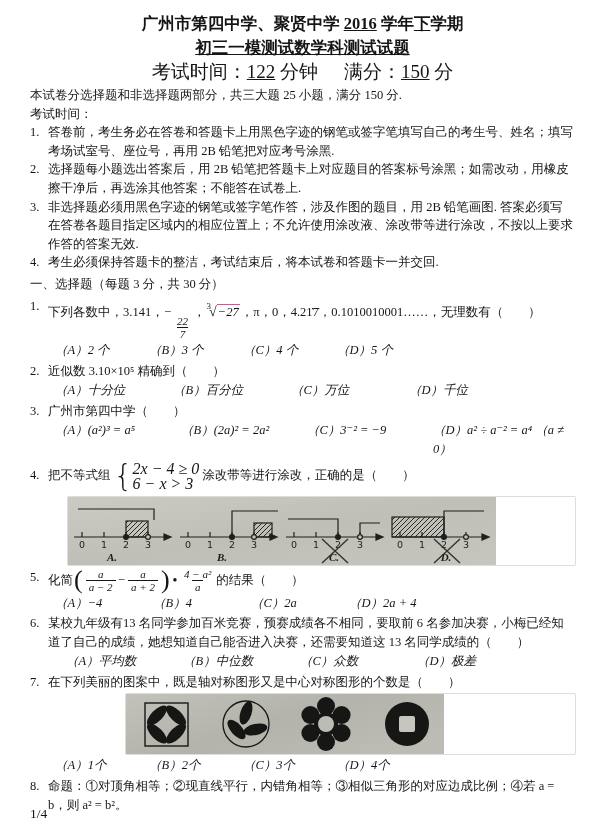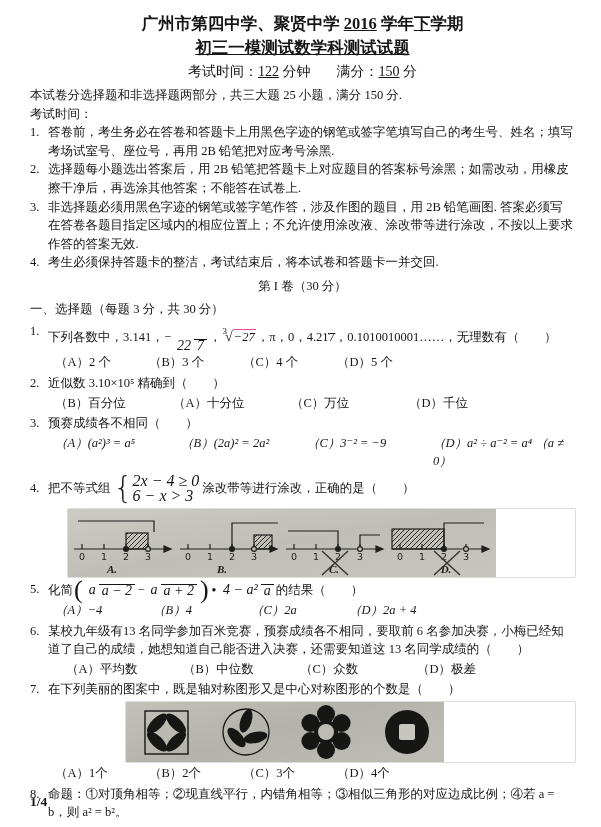--- a/index.html
+++ b/index.html
@@ -3,42 +3,42 @@
 <meta charset="utf-8">
 <style>
   html,body{margin:0;padding:0;background:#ffffff;}
   body{width:601px;height:827px;overflow:hidden;}
   .page{position:relative;width:601px;height:824px;box-sizing:border-box;
         padding:12px 26px 0 30px;color:#151515;
         font-family:"Liberation Serif","DejaVu Serif",serif;
         font-size:12.5px;line-height:18.6px;}
   .title1,.title2{text-align:center;font-weight:bold;font-size:16.5px;line-height:24px;}
   .ul{text-decoration:underline;}
-  .meta{text-align:center;font-size:14px;margin-top:2px;line-height:19px;}
+  .meta{text-align:center;font-size:19px;margin-top:2px;line-height:19px;}
   .msp{display:inline-block;width:26px;}
   .intro{margin-top:5px;}
   .nitem{display:flex;}
   .nnum{flex:0 0 18px;}
   .ntext{flex:1;}
   .section{text-align:center;margin-top:4px;line-height:21px;}
   .subsection{margin-top:2px;line-height:21px;}
   .q{display:flex;margin-top:2px;}
   .qnum{flex:0 0 18px;}
   .qbody{flex:1;}
   .mt{font-style:italic;}
-  .opts{display:flex;padding-left:25px;margin-top:1px;}
+  .opts{display:flex;padding-left:25px;margin-top:1px;font-style:italic;}
   .opts span{min-width:94px;}
   .opts.o2 span{min-width:118px;}
   .opts.o3 span{min-width:126px;}
   .opts.o5 span{min-width:98px;}
   .opts.o6 span{min-width:106px;margin-left:11px;}
   .opts span:last-child{min-width:0;}
   
-  .frac{display:inline-flex;flex-direction:row;align-items:center;
-        vertical-align:-9px;line-height:12px;font-size:14px;font-style:italic;margin:0 2px;}
+  .frac{display:inline-flex;flex-direction:column;align-items:center;
+        vertical-align:-9px;line-height:12px;font-size:11px;font-style:italic;margin:0 2px;}
   .fn{padding:0 3px;}
   .fd{border-top:1px solid #151515;padding:0 3px;}
   
   .rad{white-space:nowrap;margin:0 1px;}
   .radix{font-size:9px;vertical-align:7px;margin-right:-2px;}
   .radsign{font-size:14px;}
   .radbody{border-top:1px solid #ec4899;padding:0 1px;font-style:italic;}
   
   .q4line{align-items:center;}
   .q4line .qbody{display:flex;align-items:center;flex-wrap:nowrap;}
@@ -50,21 +50,21 @@
   .q5line .qbody{display:flex;align-items:center;flex-wrap:nowrap;}
   .bigp{font-size:26px;font-weight:300;line-height:20px;margin:0 1px;}
   .mdot{font-weight:bold;margin:0 2px;}
   
   .photo{border-radius:1px;box-shadow:0 0 0 1px rgba(120,120,115,.25);}
   .fig4{margin:6px 0 3px 38px;}
   .fig7{margin:3px 0 2px 96px;}
   .fig4 svg,.fig7 svg{display:block;}
   .tick{font:9.5px "DejaVu Sans",sans-serif;fill:#222;}
   .plabel{font:bold italic 11px "Liberation Serif",serif;fill:#1a1a1a;}
-  .footer{position:absolute;left:30px;bottom:12px;font-weight:bold;font-size:13.5px;}
+  .footer{position:absolute;left:30px;bottom:0;font-weight:normal;font-size:13.5px;}
 </style>
 </head>
 <body>
 
 <div class="page">
 
   <div class="title1"><span>广州市第四中学、聚贤中学 </span><span class="ul">2016</span><span> 学年</span><span class="ul">下</span><span>学期</span></div>
 
   <div class="title2 ul">初三一模测试数学科测试试题</div>
 
@@ -84,21 +84,20 @@
     </div>
   <div class="nitem">
       <span class="nnum">3.</span>
       <span class="ntext">非选择题必须用黑色字迹的钢笔或签字笔作答，涉及作图的题目，用 2B 铅笔画图. 答案必须写在答卷各题目指定区域内的相应位置上；不允许使用涂改液、涂改带等进行涂改，不按以上要求作答的答案无效.</span>
     </div>
   <div class="nitem">
       <span class="nnum">4.</span>
       <span class="ntext">考生必须保持答题卡的整洁，考试结束后，将本试卷和答题卡一并交回.</span>
     </div>
 
-  <div class="section">第 I 卷（30 分）</div>
   <div class="subsection">一、选择题（每题 3 分，共 30 分）</div>
 
   <div class="q">
     <span class="qnum">1.</span>
     <span class="qbody"><span>下列各数中，3.141，</span><span class="mt">−</span><span class="frac">
           <span class="fn">22</span>
           <span class="fd">7</span>
         </span><span>，</span><span class="rad"><span class="radix">3</span><span class="radsign">√</span><span class="radbody">−27</span></span><span>，π，0，4.21̇7̇，0.1010010001……，无理数有（　　）</span></span>
   </div>
   <div class="opts">
@@ -106,29 +105,29 @@
       <span>（B）3 个</span>
       <span>（C）4 个</span>
       <span>（D）5 个</span>
     </div>
 
   <div class="q">
     <span class="qnum">2.</span>
     <span class="qbody">近似数 3.10×10⁵ 精确到（　　）</span>
   </div>
   <div class="opts o2">
+      <span>（A）十分位</span>
       <span>（B）百分位</span>
-      <span>（A）十分位</span>
       <span>（C）万位</span>
       <span>（D）千位</span>
     </div>
 
   <div class="q">
     <span class="qnum">3.</span>
-    <span class="qbody">预赛成绩各不相同（　　）</span>
+    <span class="qbody">广州市第四中学（　　）</span>
   </div>
   <div class="opts o3 mt">
       <span>（A）(a²)³ = a⁵</span>
       <span>（B）(2a)² = 2a²</span>
       <span>（C）3⁻² = −9</span>
       <span>（D）a² ÷ a⁻² = a⁴ （a ≠ 0）</span>
     </div>
 
   <div class="q q4line">
     <span class="qnum">4.</span>

